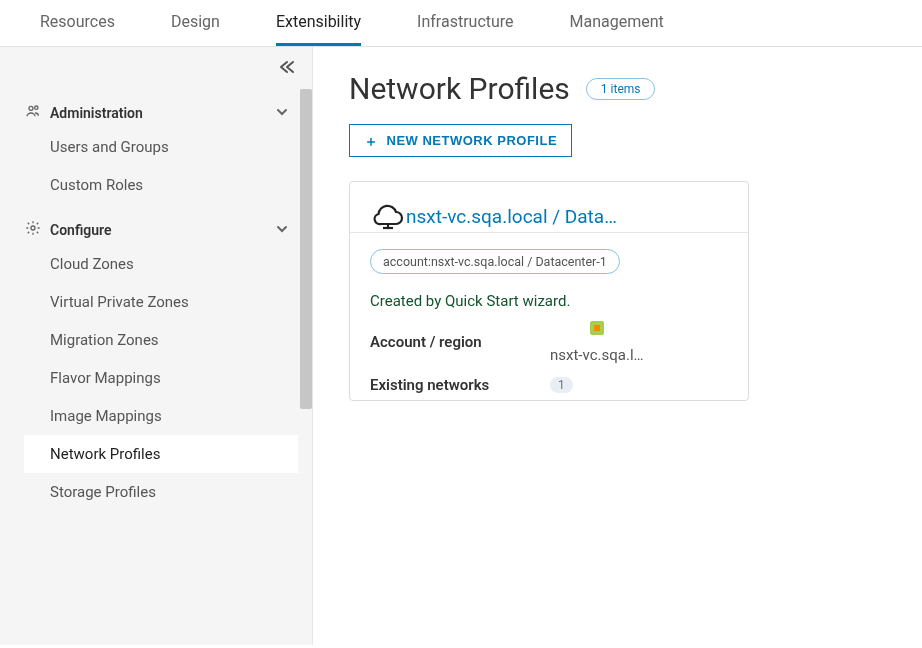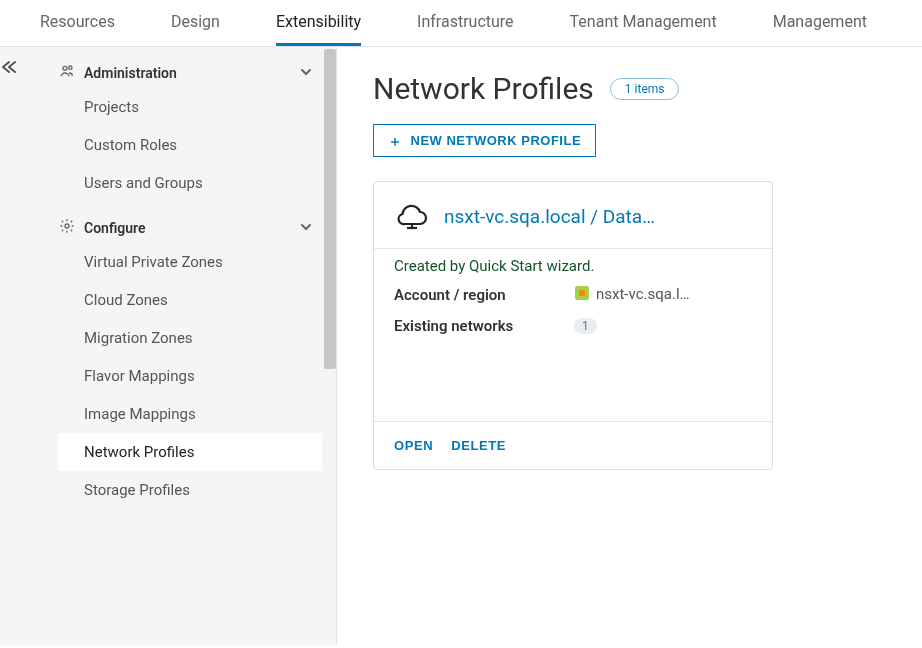--- a/index.html
+++ b/index.html
@@ -32,24 +32,25 @@
     color: #222;
     border-bottom-color: #0079b8;
   }
 
   
   .body {
     display: flex;
     height: calc(648px - 50px);
   }
   .sidebar-wrap {
-    width: 337px;
+    width: 313px;
     background: #f5f5f5;
     border-right: 1px solid #e6e6e6;
     display: flex;
+    flex-direction: column;
   }
   .collapse-row {
     display: flex;
     justify-content: flex-end;
     align-items: center;
     height: 40px;
     padding-right: 16px;
     color: #555;
     font-size: 18px;
   }
@@ -140,22 +141,21 @@
 
   .card {
     width: 400px;
     border: 1px solid #dcdcdc;
     border-radius: 4px;
     background: #fff;
   }
   .card-head {
     display: flex;
     align-items: center;
-    gap: 14px;
-    padding: 20px 20px 18px 20px;
+    padding: 20px 20px 2px 20px;
     border-bottom: 1px solid #e6e6e6;
   }
   .card-head .cloud-icon {
     width: 36px; height: 28px;
     color: #222;
   }
   .card-title-link {
     color: #0079b8;
     font-size: 19px;
     cursor: pointer;
@@ -178,21 +178,21 @@
     color: #14532d;
     font-size: 15px;
   }
   .kv {
     display: flex;
     padding: 6px 20px;
     font-size: 15px;
     align-items: center;
   }
   .kv .k { width: 180px; font-weight: 600; color: #333; }
-  .kv .v { color: #555; display: flex; align-items: flex-start; gap: 6px; }
+  .kv .v { color: #555; display: flex; align-items: center; gap: 6px; flex-direction: column; }
   .vc-icon svg { width: 16px; height: 16px; }
   .count-pill {
     display: inline-block;
     background: #e8eef3;
     color: #62768b;
     border-radius: 10px;
     padding: 1px 8px;
     font-size: 12px;
   }
   .card-actions {
@@ -213,21 +213,20 @@
   }
 </style>
 </head>
 <body>
 
 <div class="top-tabs">
   <div class="top-tab">Resources</div>
   <div class="top-tab">Design</div>
   <div class="top-tab active">Extensibility</div>
   <div class="top-tab">Infrastructure</div>
-  <div class="top-tab">Tenant Management</div>
   <div class="top-tab">Management</div>
 </div>
 
 <div class="body">
 
   <div class="sidebar-wrap">
     <div class="collapse-row">
       <span>
         <svg width="18" height="14" viewBox="0 0 18 14">
             <path d="M9 2 L3 7 L9 12 M15 2 L9 7 L15 12" fill="none" stroke="#555" stroke-width="2" stroke-linecap="round" stroke-linejoin="round"></path>
@@ -247,40 +246,39 @@
               <path d="M15 15c3 0 5 1.5 5 4"></path>
             </svg>
         </span>
         <span>Administration</span>
         <span class="chev">
           <svg width="12" height="12" viewBox="0 0 12 12">
               <path d="M2 4l4 4 4-4" fill="none" stroke="#666" stroke-width="2" stroke-linecap="round"></path>
             </svg>
         </span>
       </div>
-      <div class="sidebar-item">Projects</div>
+      <div class="sidebar-item">Users and Groups</div>
       <div class="sidebar-item">Custom Roles</div>
-      <div class="sidebar-item">Users and Groups</div>
 
       <div class="section-header">
         <span class="sect-icon">
           <svg width="16" height="16" viewBox="0 0 24 24" fill="none" stroke="#666" stroke-width="2">
               <circle cx="12" cy="12" r="3"></circle>
               <path d="M12 2v3M12 19v3M4.2 4.2l2.1 2.1M17.7 17.7l2.1 2.1M2 12h3M19 12h3M4.2 19.8l2.1-2.1M17.7 6.3l2.1-2.1"></path>
             </svg>
         </span>
         <span>Configure</span>
         <span class="chev">
           <svg width="12" height="12" viewBox="0 0 12 12">
               <path d="M2 4l4 4 4-4" fill="none" stroke="#666" stroke-width="2" stroke-linecap="round"></path>
             </svg>
         </span>
       </div>
+      <div class="sidebar-item">Cloud Zones</div>
       <div class="sidebar-item">Virtual Private Zones</div>
-      <div class="sidebar-item">Cloud Zones</div>
       <div class="sidebar-item">Migration Zones</div>
       <div class="sidebar-item">Flavor Mappings</div>
       <div class="sidebar-item">Image Mappings</div>
       <div class="sidebar-item selected">Network Profiles</div>
       <div class="sidebar-item">Storage Profiles</div>
     </div>
   </div>
 
   <div class="main">
     <div class="title-row">
@@ -296,38 +294,35 @@
       <div class="card-head">
         <span class="cloud-icon">
           <svg viewBox="0 0 36 28" width="36" height="28" fill="none" stroke="#222" stroke-width="2.2">
             <path d="M11 22h15a6 6 0 0 0 0-12 9 9 0 0 0-17.5 2A5 5 0 0 0 11 22z"></path>
             <line x1="18" y1="22" x2="18" y2="26"></line>
             <line x1="13" y1="26" x2="23" y2="26"></line>
           </svg>
         </span>
         <a class="card-title-link">nsxt-vc.sqa.local / Data…</a>
       </div>
+      <div class="tag-pill">account:nsxt-vc.sqa.local / Datacenter-1</div>
       <div class="desc">Created by Quick Start wizard.</div>
       <div class="kv">
         <div class="k">Account / region</div>
         <div class="v">
           <span class="vc-icon">
             <svg viewBox="0 0 16 16">
                 <rect x="1" y="1" width="14" height="14" rx="2" fill="#a5cf4c"></rect>
                 <rect x="5" y="5" width="6" height="6" fill="#f38b00"></rect>
               </svg>
           </span>
           <span>nsxt-vc.sqa.l…</span>
         </div>
       </div>
       <div class="kv">
         <div class="k">Existing networks</div>
         <div class="v">
           <span class="count-pill">1</span>
         </div>
       </div>
-      <div class="card-actions">
-        <button class="act">OPEN</button>
-        <button class="act">DELETE</button>
-      </div>
     </div>
   </div>
 </div>
 
 </body></html>

